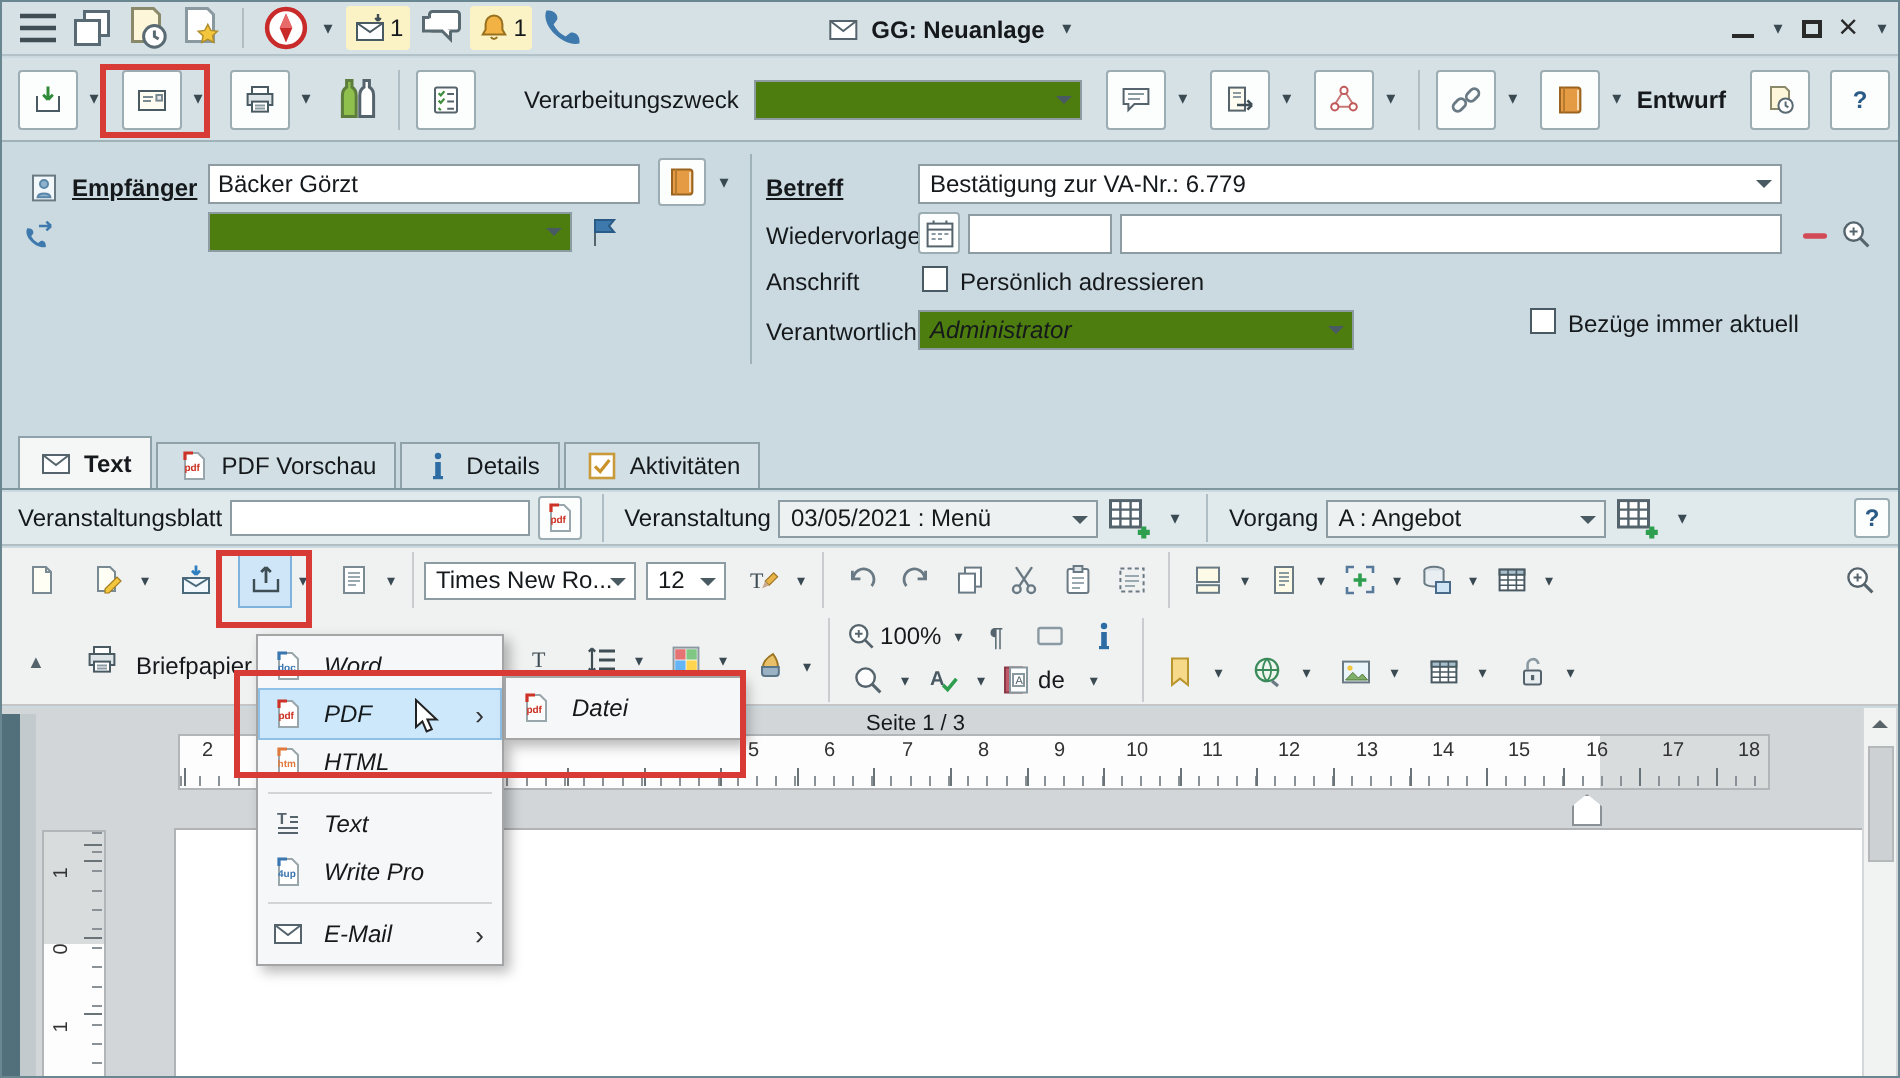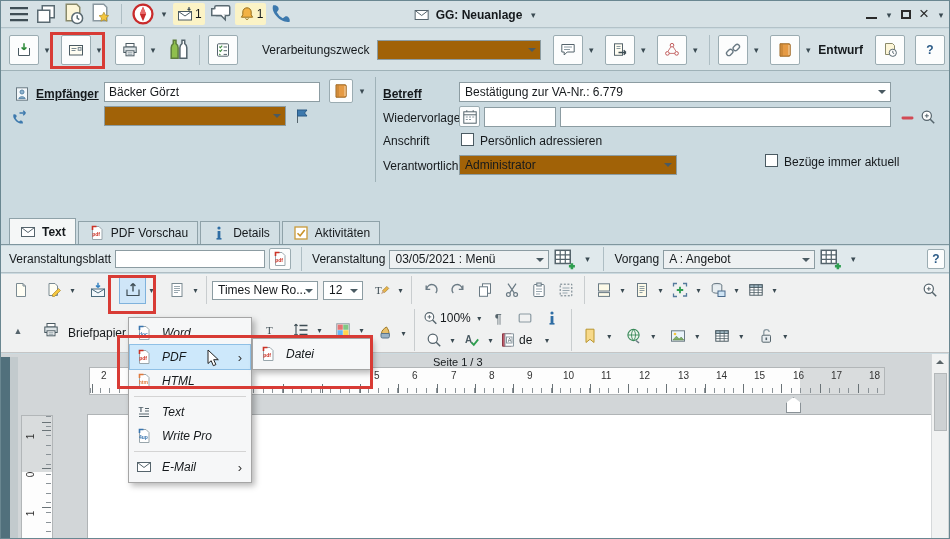--- a/index.html
+++ b/index.html
@@ -15,21 +15,21 @@
   .ticon{display:inline-flex;align-items:center;justify-content:center;width:24px;height:24px;flex:none;}
   .dd{display:inline-flex;align-items:center;justify-content:center;width:12px;height:28px;flex:none;}
   .dd::after{content:"▾";font-size:9px;color:#3a4a52;}
   .sepv{width:1px;height:30px;background:#aebec4;margin:0 6px;flex:none;}
   .lbl{white-space:nowrap;}
   .underl{text-decoration:underline;}
   .inp{height:20px;border:1px solid #8c9ca2;background:#fff;font:12px "Liberation Sans",sans-serif;
        padding:0 4px;box-sizing:border-box;color:#15191c;}
   .combo{position:relative;height:20px;border:1px solid #8c9ca2;background:#fff;display:flex;
          align-items:center;padding:0 18px 0 5px;box-sizing:border-box;white-space:nowrap;overflow:hidden;}
-  .combo.gray{background:#a16207;}
+  .combo.gray{background:#4d7c0f;font-style:italic;}
   .combo.lgray{background:#eef1f2;}
   .carr{position:absolute;right:4px;top:7px;width:0;height:0;border:4px solid transparent;
         border-top-color:#4a5a62;}
   .badge{display:inline-flex;align-items:center;background:#fbf3c6;border-radius:2px;height:22px;
          padding:0 3px;gap:1px;flex:none;}
   .chk{width:13px;height:13px;border:1px solid #4a5a62;background:#fff;flex:none;box-sizing:border-box;}
   
   .ebtn{display:inline-flex;align-items:center;justify-content:center;width:25px;height:25px;
         background:transparent;border:1px solid transparent;flex:none;}
   .ebtn.pressed{background:#cfe6f8;border-color:#7fb2dc;}
@@ -421,21 +421,21 @@
       <span class="ticon">
           <svg viewBox="0 0 16 16">
             <rect x="1.5" y="2.2" width="10" height="8.8" fill="#fff" stroke="#55646c"></rect>
             <path d="M1.5 5.2h10M1.5 8.2h10M4.8 2.2v8.8M8.2 2.2v8.8" stroke="#55646c" stroke-width="0.8"></path>
             <path d="M12.6 10.8v4M10.6 12.8h4" stroke="#2e9e4f" stroke-width="1.7"></path>
           </svg>
         </span>
       <span class="dd" style="height:22px;"></span>
       <span class="sepv" style="height:24px;"></span>
       <span class="lbl">Vorgang</span>
-      <div class="combo lgray" style="width:152px;height:19px;">
+      <div class="combo lgray" style="width:140px;height:19px;">
         <span>A : Angebot</span>
         <span class="carr"></span>
       </div>
       <span class="ticon">
           <svg viewBox="0 0 16 16">
             <rect x="1.5" y="2.2" width="10" height="8.8" fill="#fff" stroke="#55646c"></rect>
             <path d="M1.5 5.2h10M1.5 8.2h10M4.8 2.2v8.8M8.2 2.2v8.8" stroke="#55646c" stroke-width="0.8"></path>
             <path d="M12.6 10.8v4M10.6 12.8h4" stroke="#2e9e4f" stroke-width="1.7"></path>
           </svg>
         </span>

